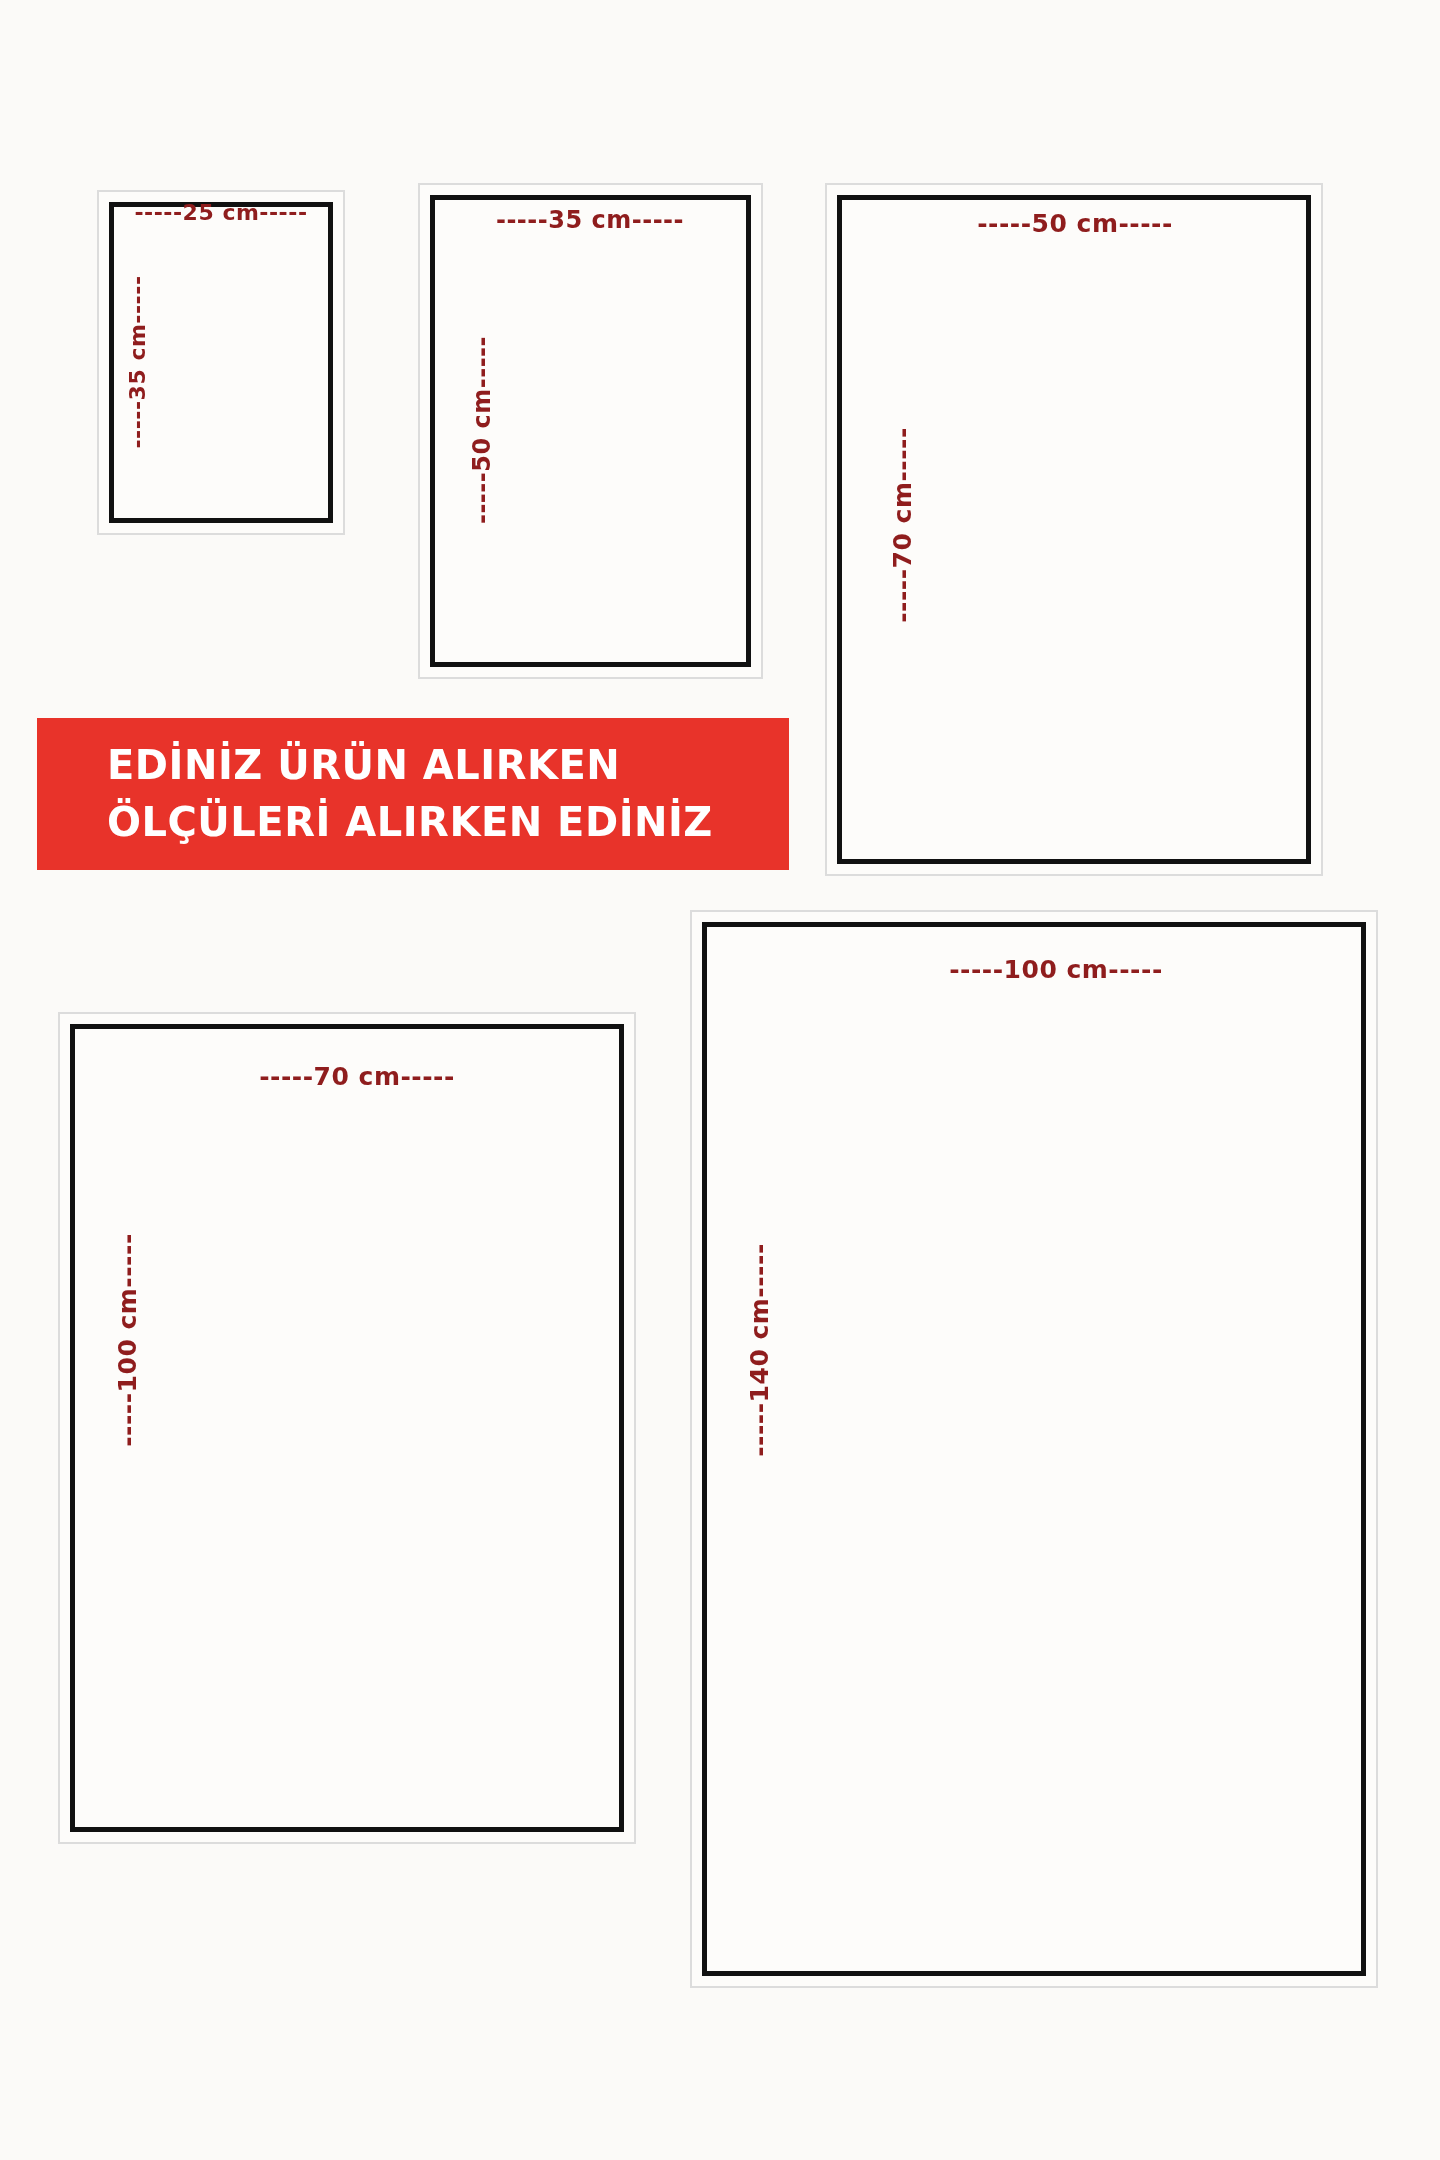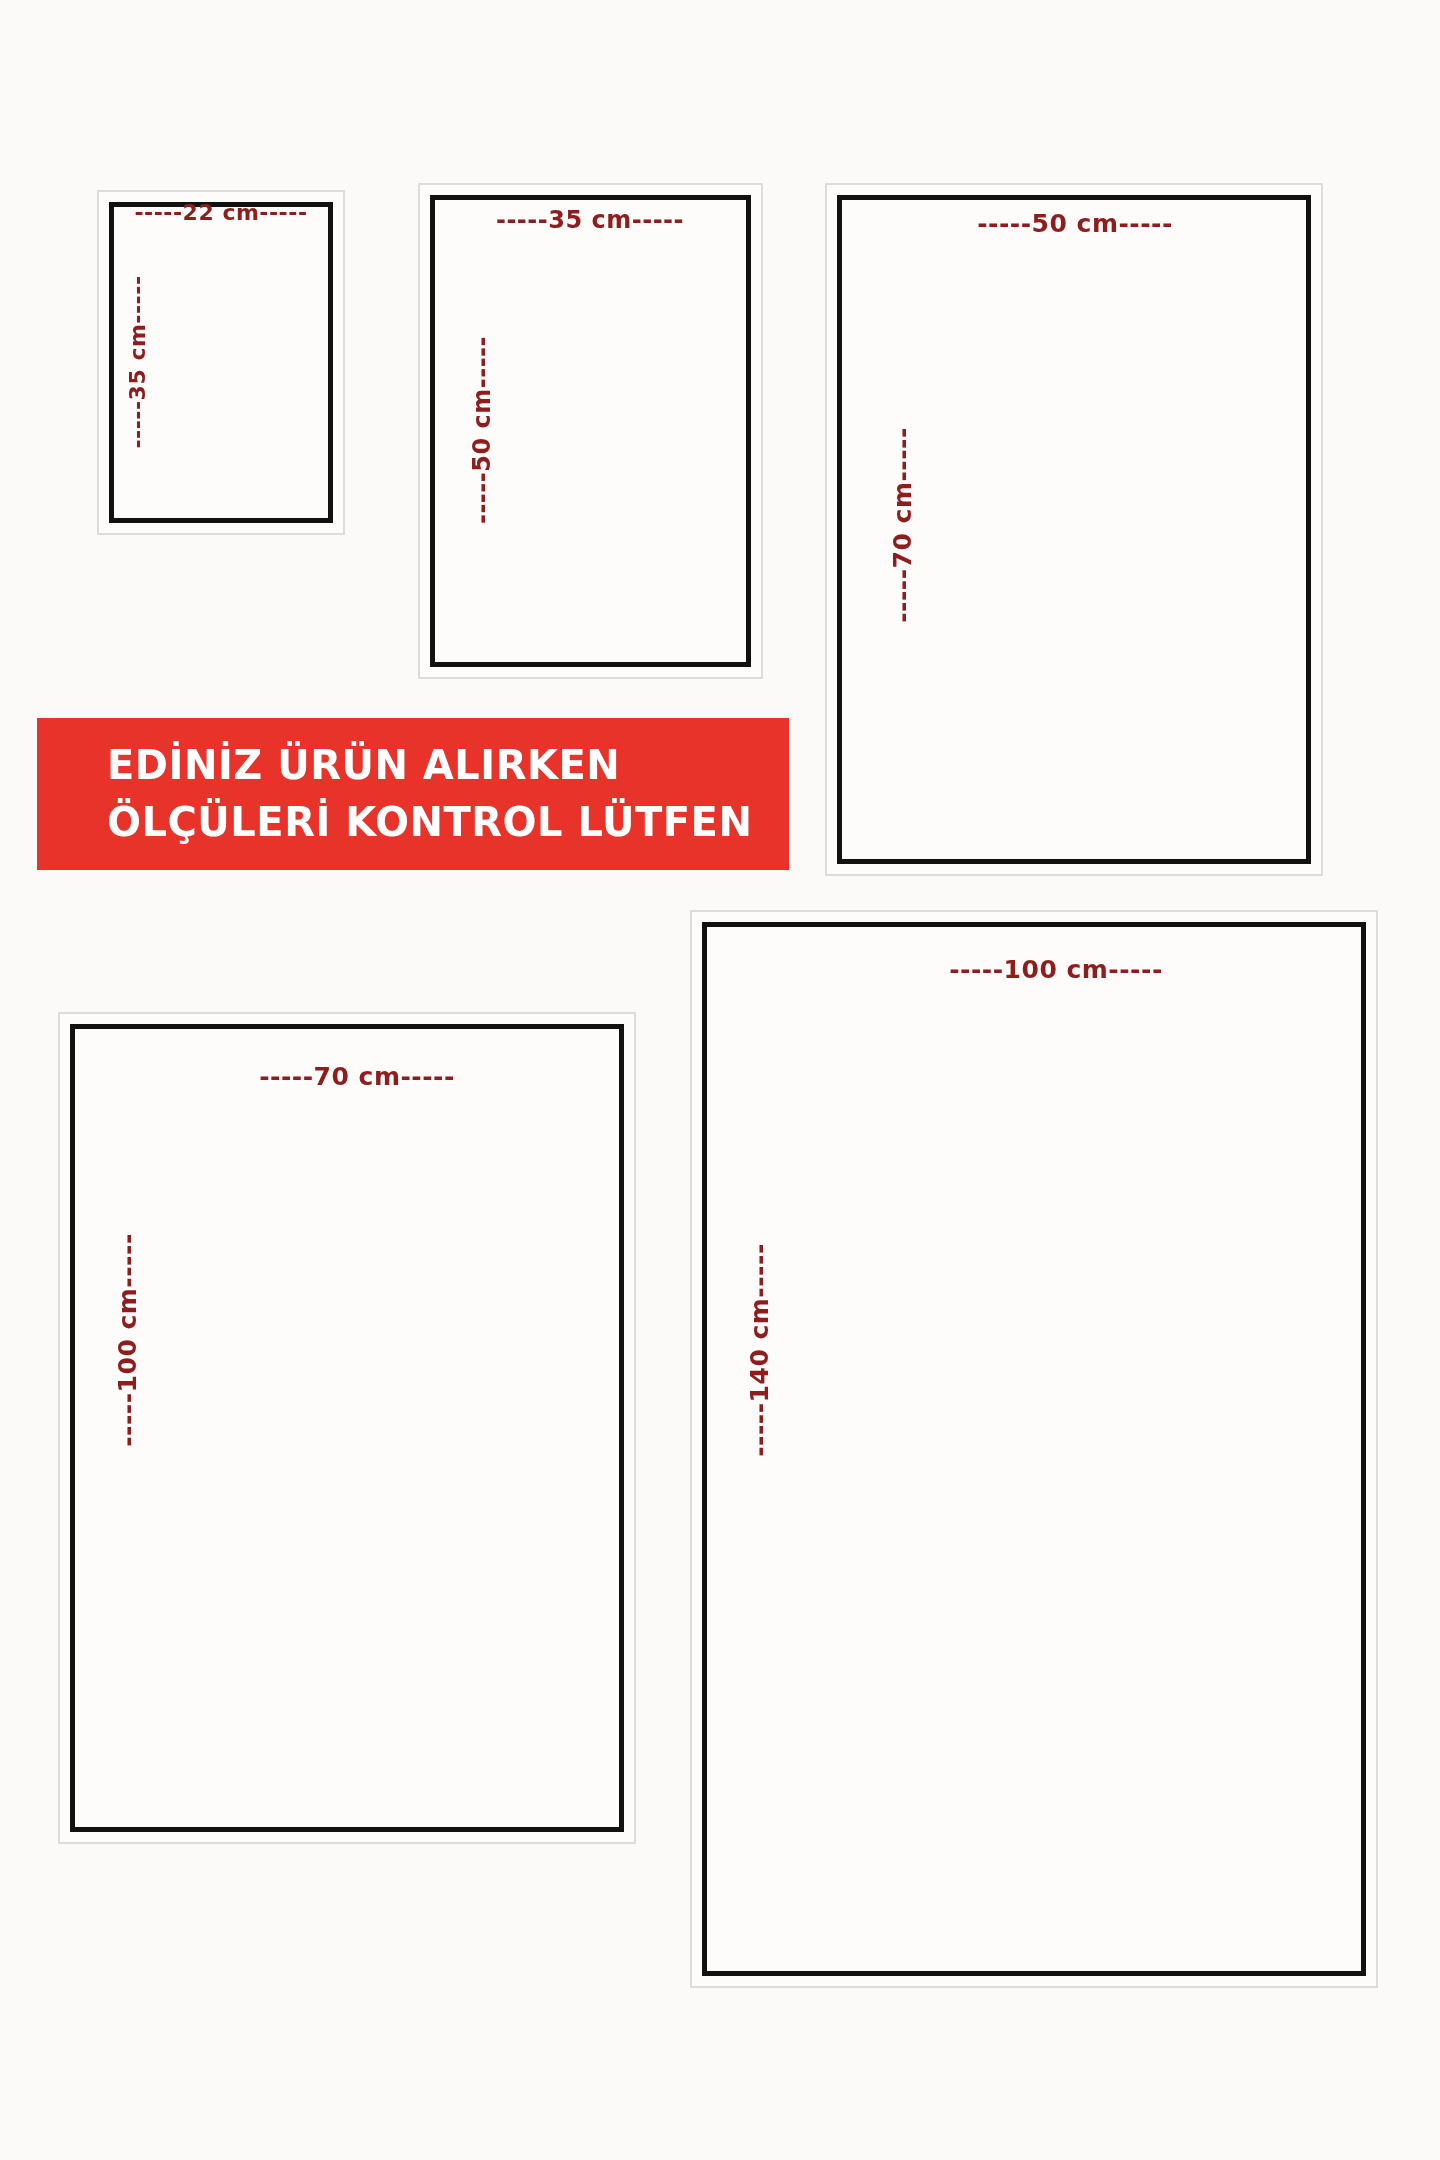--- a/index.html
+++ b/index.html
@@ -83,21 +83,21 @@
   }
 </style>
 </head>
 <body>
 
 <div id="canvas">
 
   <div class="frame" style="left:97px; top:190px; width:248px; height:345px;">
     <div class="inner"></div>
   </div>
-  <div class="dim dim-h" style="left:221px; top:200px; font-size:22px;">-----22 cm-----</div>
+  <div class="dim dim-h" style="left:221px; top:200px; font-size:22px;">-----25 cm-----</div>
   <div class="dim dim-v" style="left:125px; top:362px; font-size:22px;">-----35 cm-----</div>
 
   <div class="frame" style="left:418px; top:183px; width:345px; height:496px;">
     <div class="inner"></div>
   </div>
   <div class="dim dim-h" style="left:590px; top:206px; font-size:24px;">-----35 cm-----</div>
   <div class="dim dim-v" style="left:468px; top:430px; font-size:24px;">-----50 cm-----</div>
 
   <div class="frame" style="left:825px; top:183px; width:498px; height:693px;">
     <div class="inner"></div>
@@ -112,16 +112,16 @@
   <div class="dim dim-v" style="left:113px; top:1340px; font-size:25px;">-----100 cm-----</div>
 
   <div class="frame" style="left:690px; top:910px; width:688px; height:1078px;">
     <div class="inner"></div>
   </div>
   <div class="dim dim-h" style="left:1056px; top:955px; font-size:25px;">-----100 cm-----</div>
   <div class="dim dim-v" style="left:745px; top:1350px; font-size:25px;">-----140 cm-----</div>
 
   <div id="warning-banner">
     <div class="line">EDİNİZ ÜRÜN ALIRKEN</div>
-    <div class="line">ÖLÇÜLERİ KONTROL LÜTFEN</div>
+    <div class="line">ÖLÇÜLERİ ALIRKEN EDİNİZ</div>
   </div>
 
 </div>
 
 </body></html>

